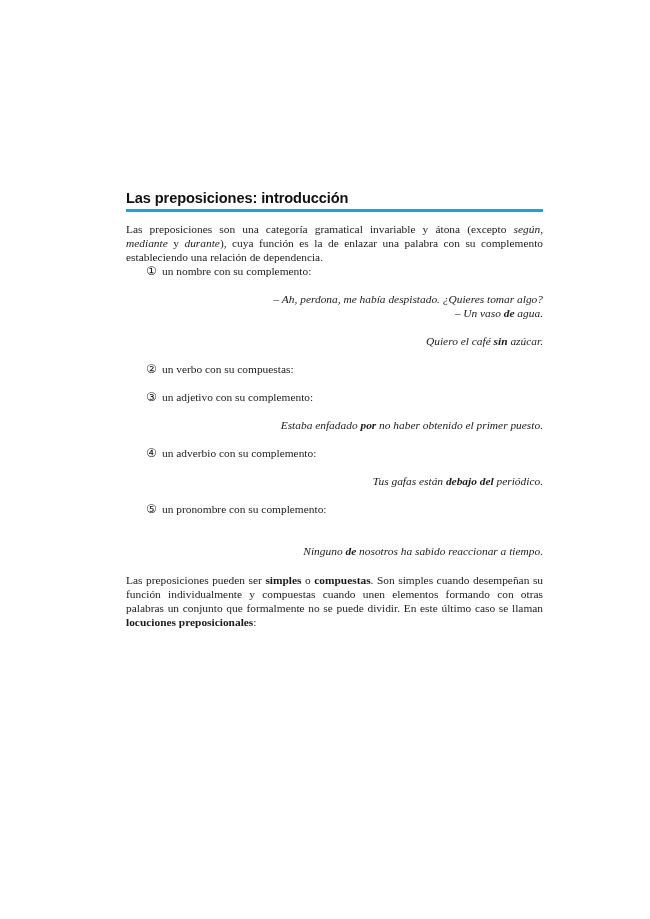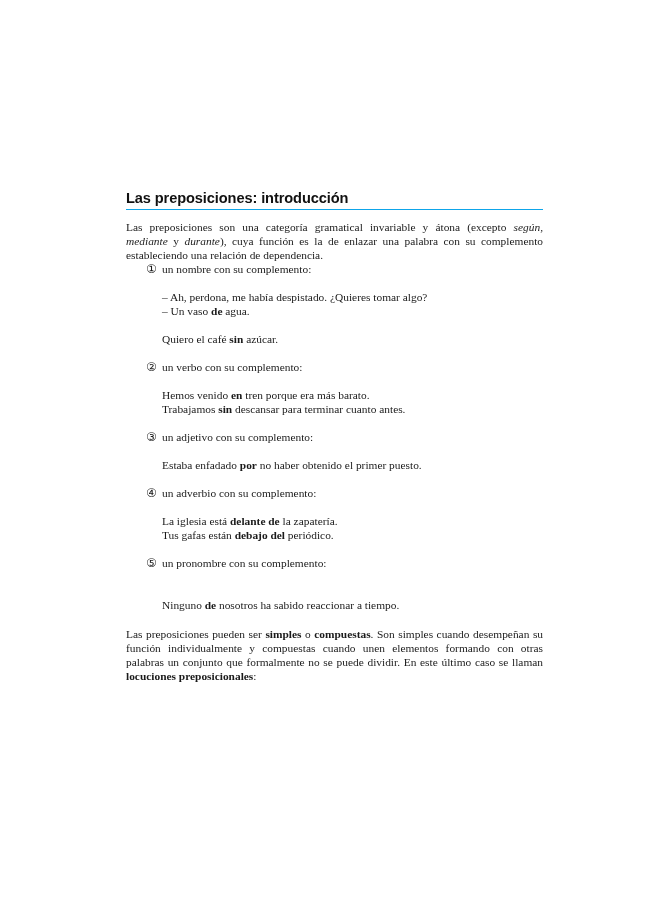--- a/index.html
+++ b/index.html
@@ -23,21 +23,21 @@
       top: 190px;
       width: 417px;
     }
     .heading {
       font-family: "Liberation Sans", "DejaVu Sans", sans-serif;
       font-weight: bold;
       font-size: 14.6px;
       line-height: 17px;
       color: #111;
       padding-bottom: 2px;
-      border-bottom: 1px solid #0ea5e9;
+      border-bottom: 3px solid #0ea5e9;
       margin: 0 0 10px 0;
       letter-spacing: -0.1px;
     }
     p {
       margin: 0;
       text-align: justify;
     }
     .intro {
     }
     .lead {
@@ -53,21 +53,23 @@
     }
     .num {
       display: inline-block;
       font-family: "DejaVu Sans", sans-serif;
       font-size: 12px;
       width: 14px;
       margin-right: 2px;
     }
     .examples {
       margin-left: 16px;
+      font-style: italic;
       margin-bottom: 14px;
+      text-align: right;
     }
     .examples .line {
       display: block;
       white-space: nowrap;
     }
     .examples .gap {
       display: block;
       height: 14px;
     }
     .examples b {
@@ -98,45 +100,40 @@
       <span class="line"><span>– Ah, perdona, me había despistado. ¿Quieres tomar algo?</span></span>
       <span class="line"><span>– Un vaso </span><b>de</b><span> agua.</span></span>
       <span class="gap"></span>
       <span class="line"><span>Quiero el café </span><b>sin</b><span> azúcar.</span></span>
     </div>
   </div>
 
   <div class="case">
     <div class="case-head">
       <span class="num">②</span>
-      <span>un verbo con su complemento:</span>
-    </div>
-    <div class="examples">
-      <span class="line"><span>Hemos venido </span><b>en</b><span> tren porque era más barato.</span></span>
-      <span class="line"><span>Trabajamos </span><b>sin</b><span> descansar para terminar cuanto antes.</span></span>
+      <span>un verbo con su compuestas:</span>
     </div>
   </div>
 
   <div class="case">
     <div class="case-head">
       <span class="num">③</span>
       <span>un adjetivo con su complemento:</span>
     </div>
     <div class="examples">
       <span class="line"><span>Estaba enfadado </span><b>por</b><span> no haber obtenido el primer puesto.</span></span>
     </div>
   </div>
 
   <div class="case">
     <div class="case-head">
       <span class="num">④</span>
       <span>un adverbio con su complemento:</span>
     </div>
     <div class="examples">
-      <span class="line"><span>La iglesia está </span><b>delante de</b><span> la zapatería.</span></span>
       <span class="line"><span>Tus gafas están </span><b>debajo del</b><span> periódico.</span></span>
     </div>
   </div>
 
   <div class="case">
     <div class="case-head">
       <span class="num">⑤</span>
       <span>un pronombre con su complemento:</span>
     </div>
     <div class="examples">

